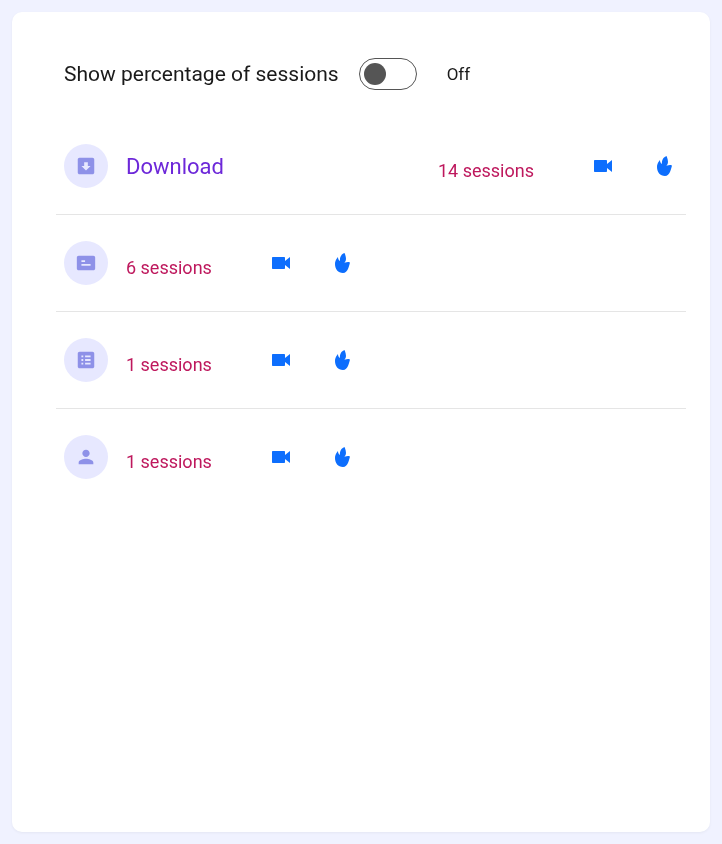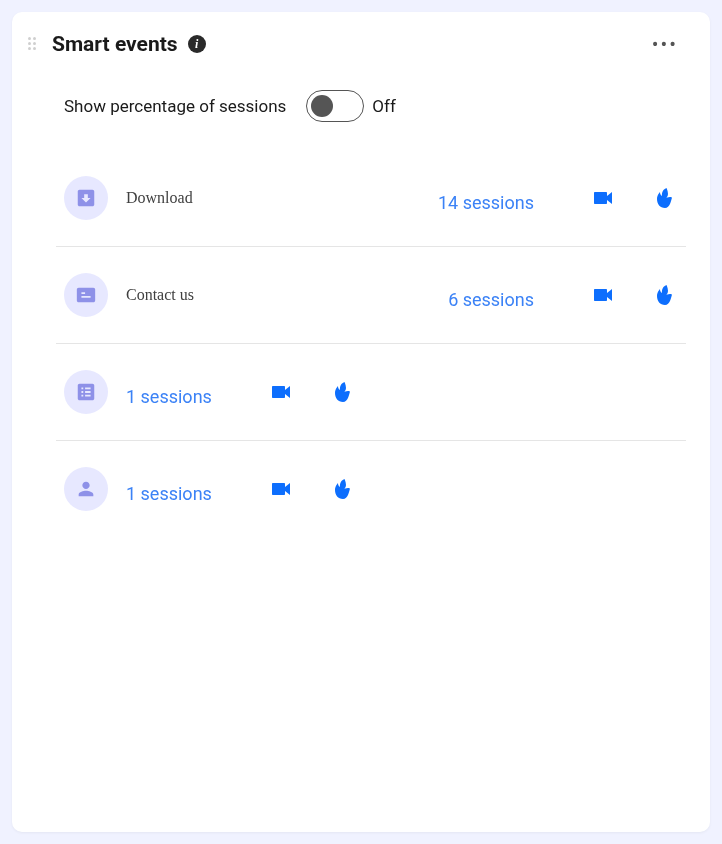--- a/index.html
+++ b/index.html
@@ -75,27 +75,27 @@
       cursor: pointer;
       padding: 4px 8px;
     }
     .toggle-row {
       display: flex;
       align-items: center;
       gap: 20px;
       padding: 30px 24px 28px 52px;
     }
     .toggle-label {
-      font-size: 17px;
+      font-size: 21px;
       color: #1a1a1a;
     }
     .toggle-wrap {
       display: flex;
       align-items: center;
-      gap: 8px;
+      gap: 30px;
     }
     .toggle {
       width: 58px;
       height: 32px;
       border: 1.5px solid #555;
       border-radius: 999px;
       position: relative;
       cursor: pointer;
       background: #fff;
     }
@@ -135,28 +135,27 @@
       align-items: center;
       justify-content: center;
       flex-shrink: 0;
     }
     .event-icon svg {
       width: 22px;
       height: 22px;
       fill: #8e91e8;
     }
     .event-name {
-      font-size: 16px;
-      color: #404040;
+      font-size: 22px;
+      color: #6d28d9;
       flex: 1;
-      font-family: Liberation Serif, serif;
     }
     .event-sessions {
       font-size: 18px;
-      color: #3b82f6;
+      color: #be185d;
       margin-right: 20px;
       margin-top: 8px;
     }
     .action-icon {
       width: 26px;
       height: 26px;
       display: flex;
       align-items: center;
       justify-content: center;
       cursor: pointer;
@@ -166,33 +165,20 @@
       width: 24px;
       height: 24px;
       fill: #0d6efd;
     }
   </style>
 </head>
 <body>
 
 <div class="card">
 
-  <div class="card-header">
-    <div class="drag-handle">
-      <span></span>
-        <span></span>
-        <span></span>
-        <span></span>
-        <span></span>
-        <span></span>
-    </div>
-    <div class="title">Smart events</div>
-    <div class="info-badge"></div>
-    <div class="more-menu">•••</div>
-  </div>
 
   <div class="toggle-row">
     <div class="toggle-label">Show percentage of sessions</div>
     <div class="toggle-wrap">
       <div class="toggle">
         <div class="toggle-knob"></div>
       </div>
       <div class="toggle-state">Off</div>
     </div>
   </div>
@@ -219,21 +205,20 @@
           </svg>
       </div>
     </div>
 
     <div class="event-row">
       <div class="event-icon">
         <svg viewBox="0 0 24 24">
             <path d="M20 4H4c-1.1 0-2 .9-2 2v12c0 1.1.9 2 2 2h16c1.1 0 2-.9 2-2V6c0-1.1-.9-2-2-2zM7 9h4v2H7V9zm0 4h10v2H7v-2z"></path>
           </svg>
       </div>
-      <div class="event-name">Contact us</div>
       <div class="event-sessions">6 sessions</div>
       <div class="action-icon">
         <svg viewBox="0 0 24 24">
             <path d="M4 6h11c.6 0 1 .4 1 1v3l5-4v12l-5-4v3c0 .6-.4 1-1 1H4c-.6 0-1-.4-1-1V7c0-.6.4-1 1-1z"></path>
           </svg>
       </div>
       <div class="action-icon">
         <svg viewBox="0 0 24 24">
             <path d="M13.5 2C13.5 2 15 5 15 8c0 2.5-2 4-2 4s2-1 4-1c1 0 2 .5 2 .5C18 15 17 22 12 22 7 22 4 18 4 13c0-4 3-7 3-7s0 3 2 4c0 0-1-6 4.5-8z"></path>
           </svg>

